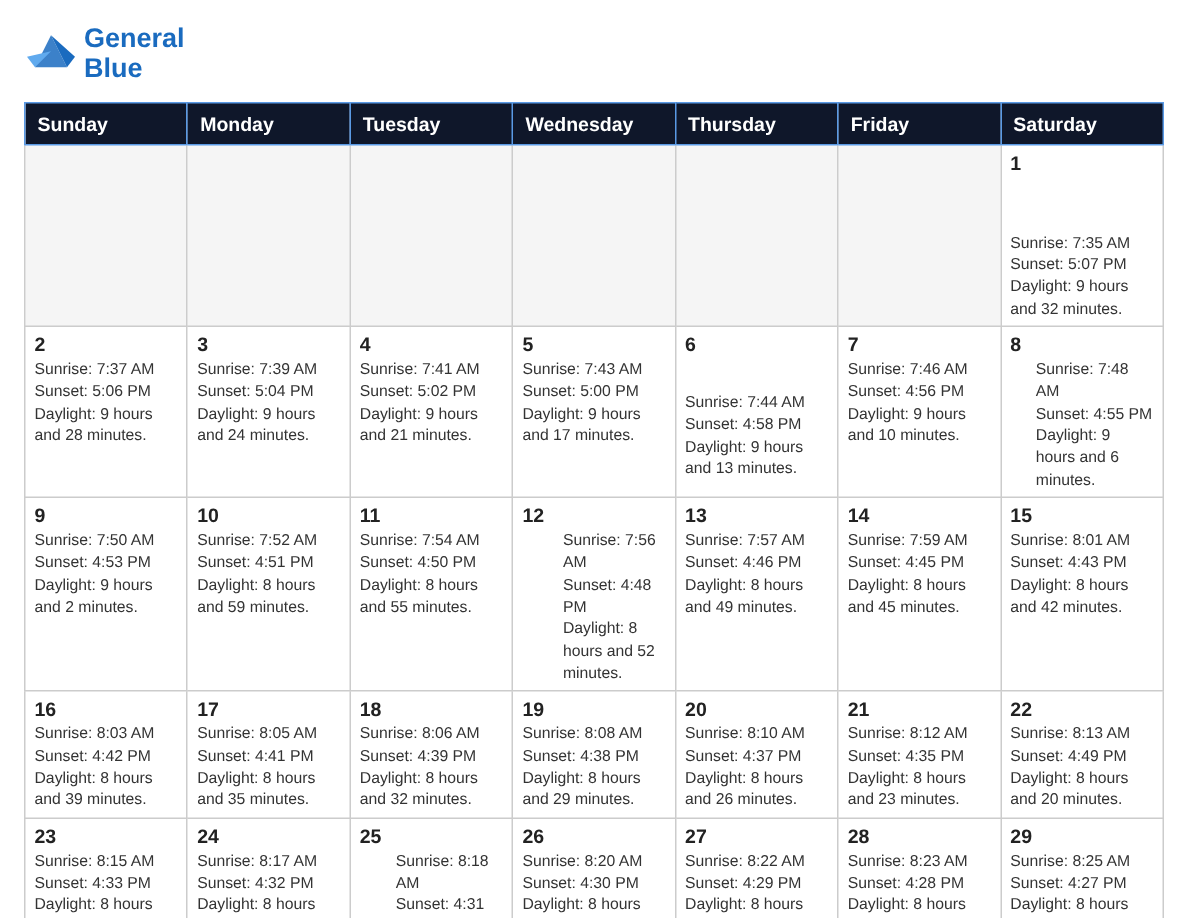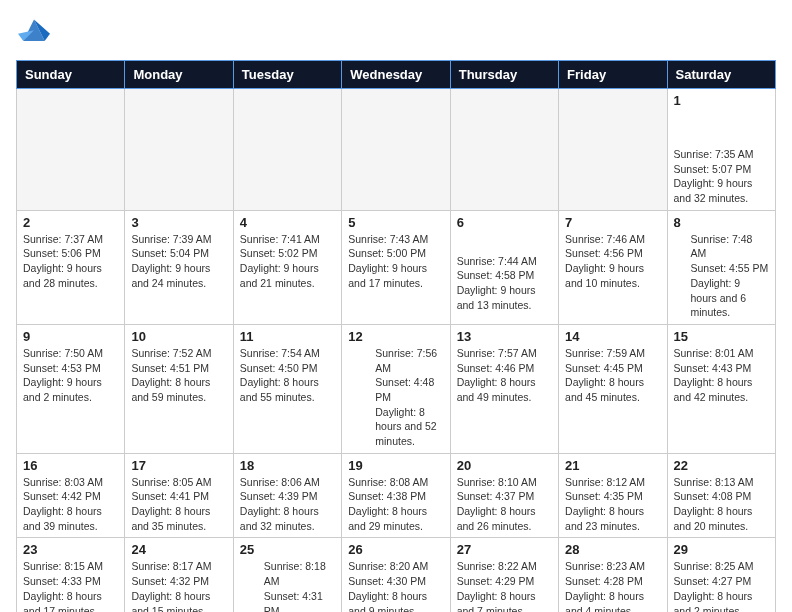--- a/index.html
+++ b/index.html
@@ -93,20 +93,23 @@
 </head>
 <body>
 
 <div class="header-area">
   <div class="logo">
     <svg class="logo-icon" viewBox="0 0 40 36" xmlns="http://www.w3.org/2000/svg">
       <polygon points="8,28 20,4 32,28" fill="#1a6bbf" opacity="0.85"></polygon>
       <polygon points="20,4 32,28 38,20" fill="#1a6bbf"></polygon>
       <polygon points="2,20 8,28 20,16" fill="#60aaee"></polygon>
     </svg>
+    <div class="logo-text">
+      <span>General</span><br><span style="color:#1a6bbf;font-weight:bold;">Blue</span>
+    </div>
   </div>
   <div class="title-area">
     <div class="month-title"></div>
     <div class="location-title"></div>
   </div>
 </div>
 
 <table class="calendar">
   <thead>
     <tr>
@@ -255,21 +258,21 @@
         </td>
         <td>
           <span class="day-number">21</span>
           <div class="day-info" style="white-space: pre-line;">Sunrise: 8:12 AM
 Sunset: 4:35 PM
 Daylight: 8 hours and 23 minutes.</div>
         </td>
         <td>
           <span class="day-number">22</span>
           <div class="day-info" style="white-space: pre-line;">Sunrise: 8:13 AM
-Sunset: 4:08 PM
+Sunset: 4:49 PM
 Daylight: 8 hours and 20 minutes.</div>
         </td>
       </tr>
       <tr class="week-row">
         <td>
           <span class="day-number">23</span>
           <div class="day-info" style="white-space: pre-line;">Sunrise: 8:15 AM
 Sunset: 4:33 PM
 Daylight: 8 hours and 17 minutes.</div>
         </td>

